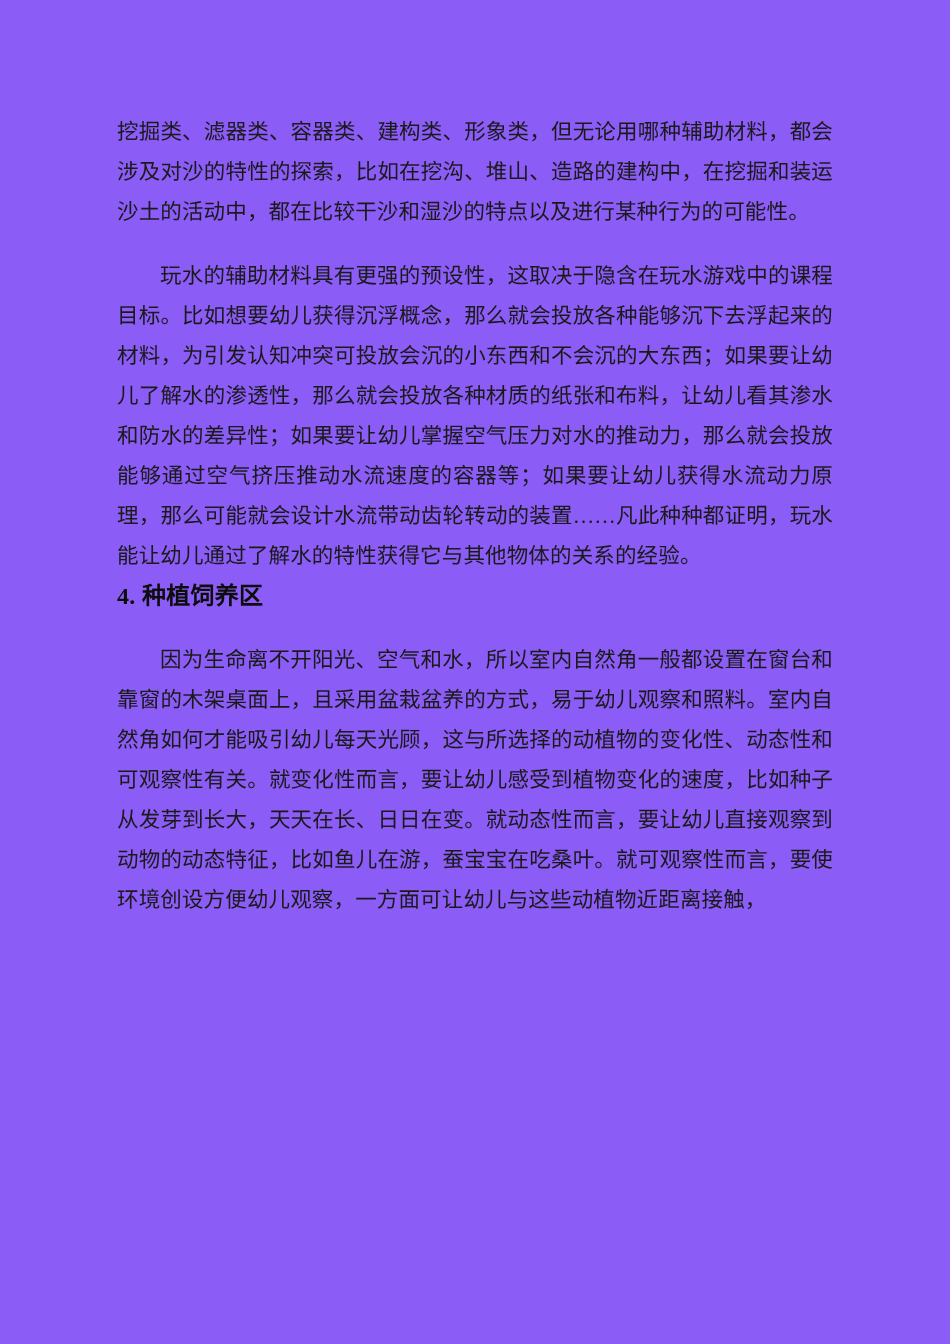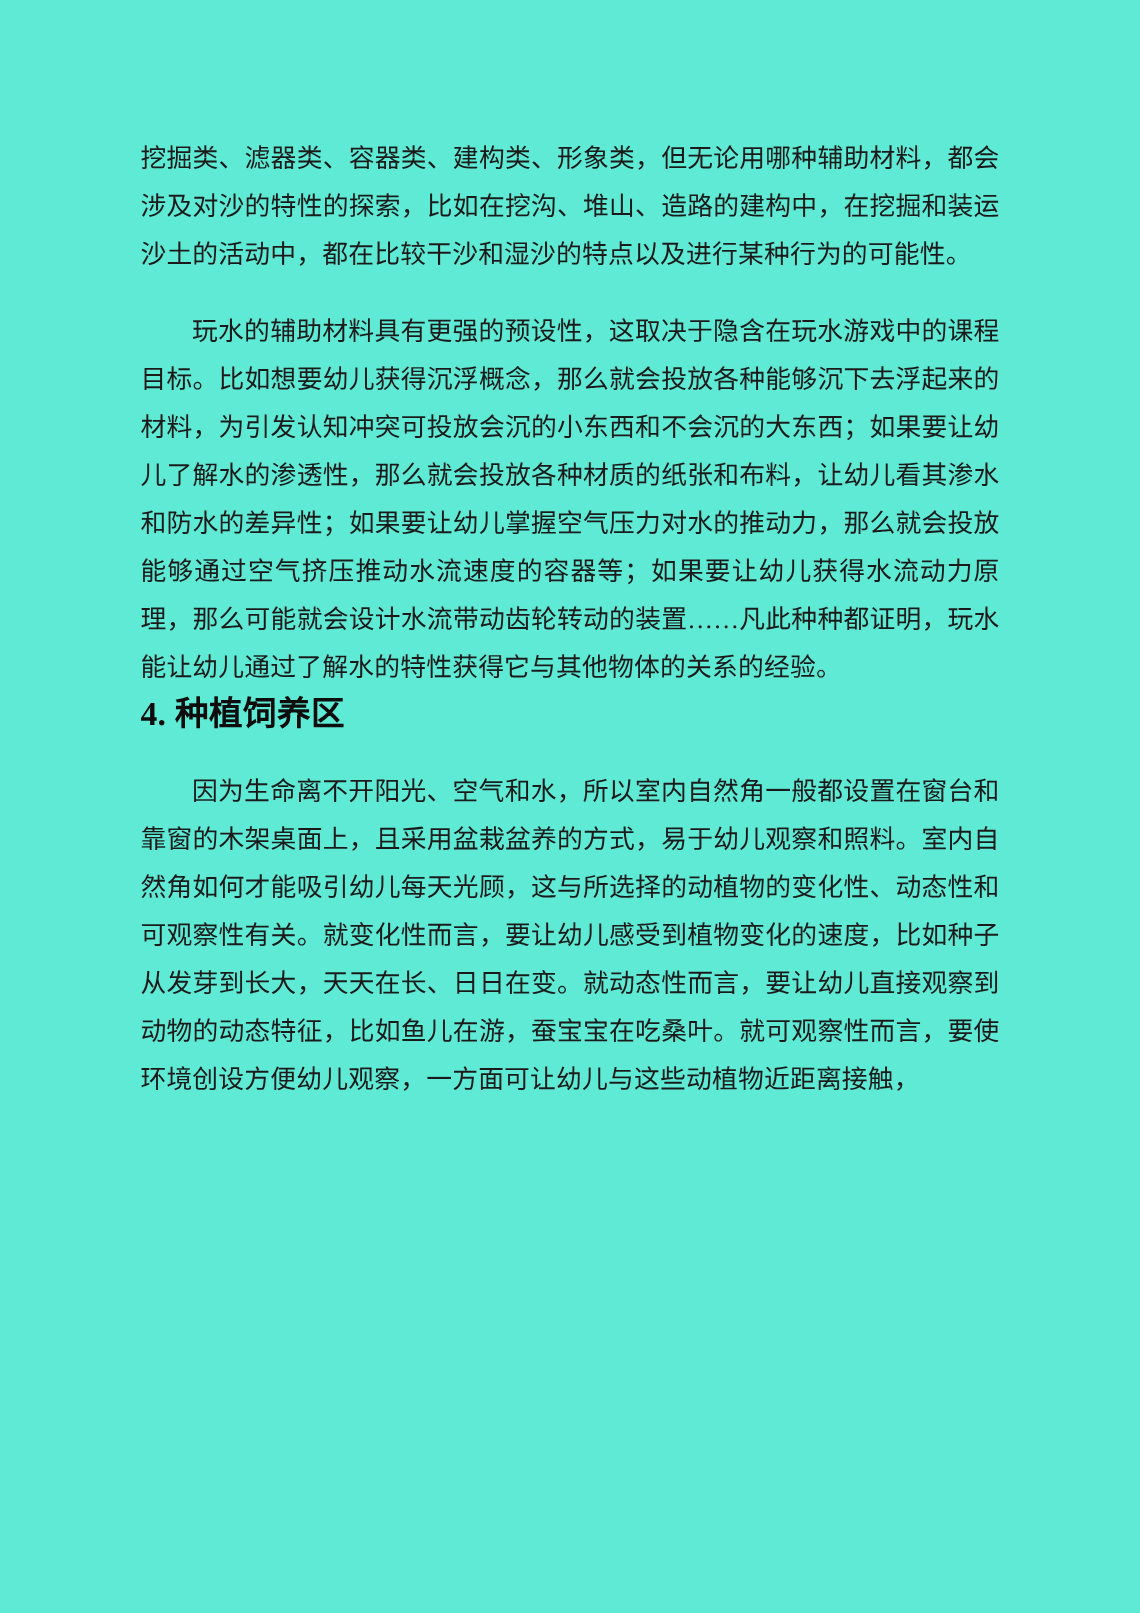--- a/index.html
+++ b/index.html
@@ -6,21 +6,21 @@
   html, body {
     margin: 0;
     padding: 0;
     background: #ffffff;
   }
 
   .page {
     position: relative;
     width: 950px;
     height: 1344px;
-    background: #5eead4;
+    background: #8b5cf6;
     overflow: hidden;
     box-sizing: border-box;
   }
 
   .content {
     position: absolute;
     left: 117px;
     top: 112px;
     width: 716px;
   }
@@ -41,21 +41,21 @@
   }
 
   .para.indent {
     text-indent: 2em;
     margin-top: 24px;
   }
 
   
   .heading {
     font-family: "Liberation Serif", "DejaVu Serif", serif;
-    font-size: 28px;
+    font-size: 24px;
     line-height: 40px;
     color: #0d0d0d;
     font-weight: bold;
     margin: 0;
     text-indent: 0;
     text-align: left;
     letter-spacing: 0.3px;
   }
 </style>
 </head>

